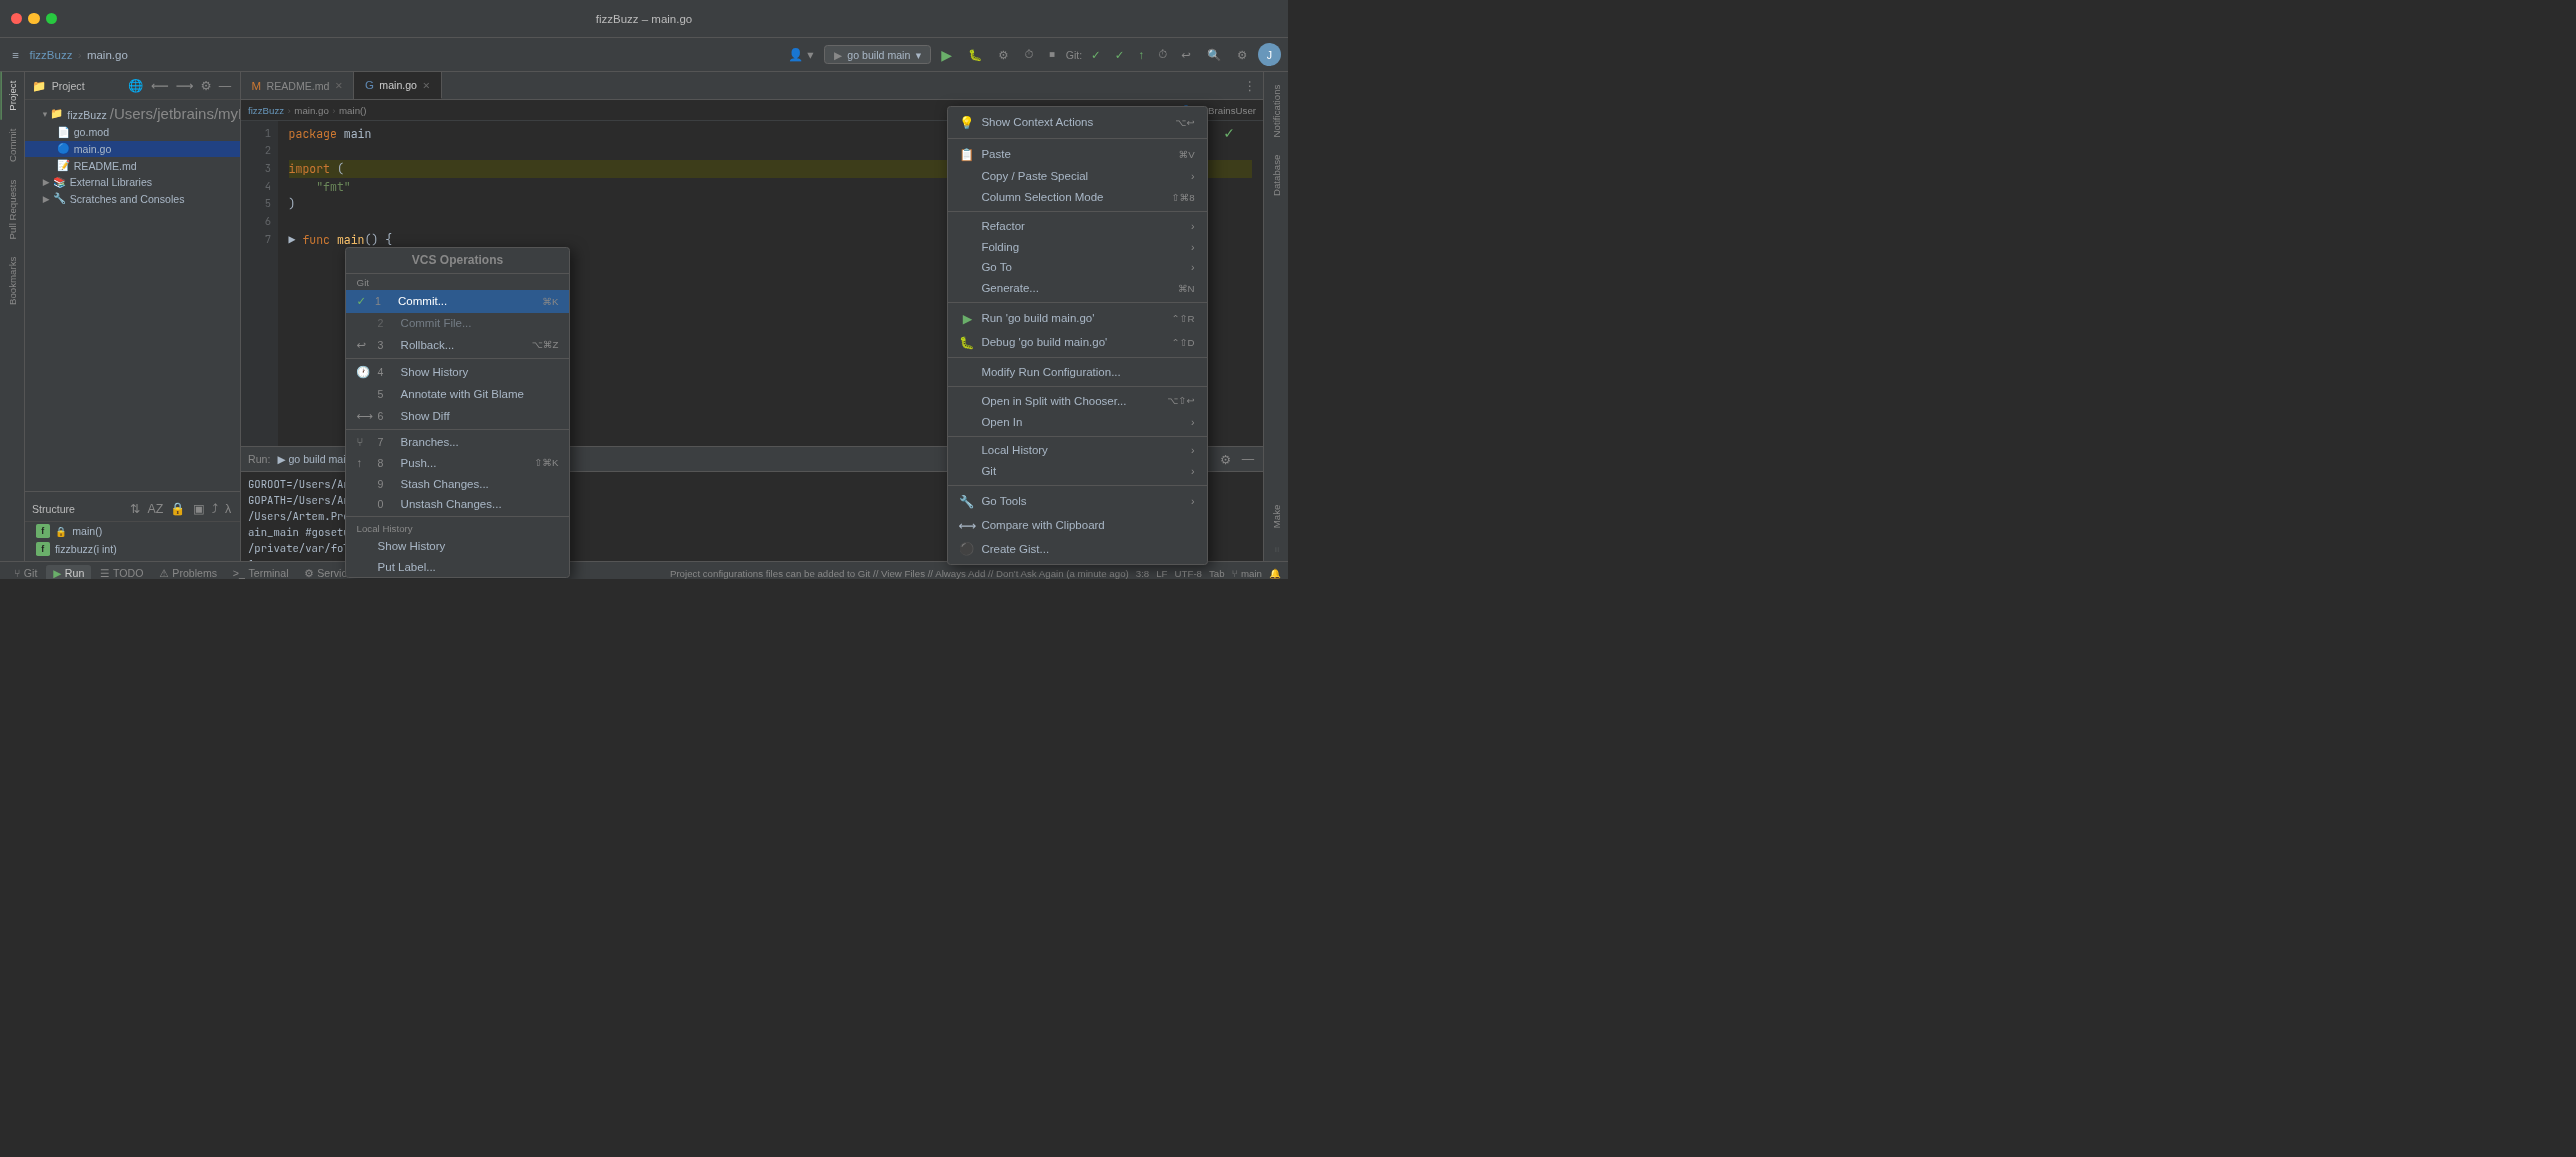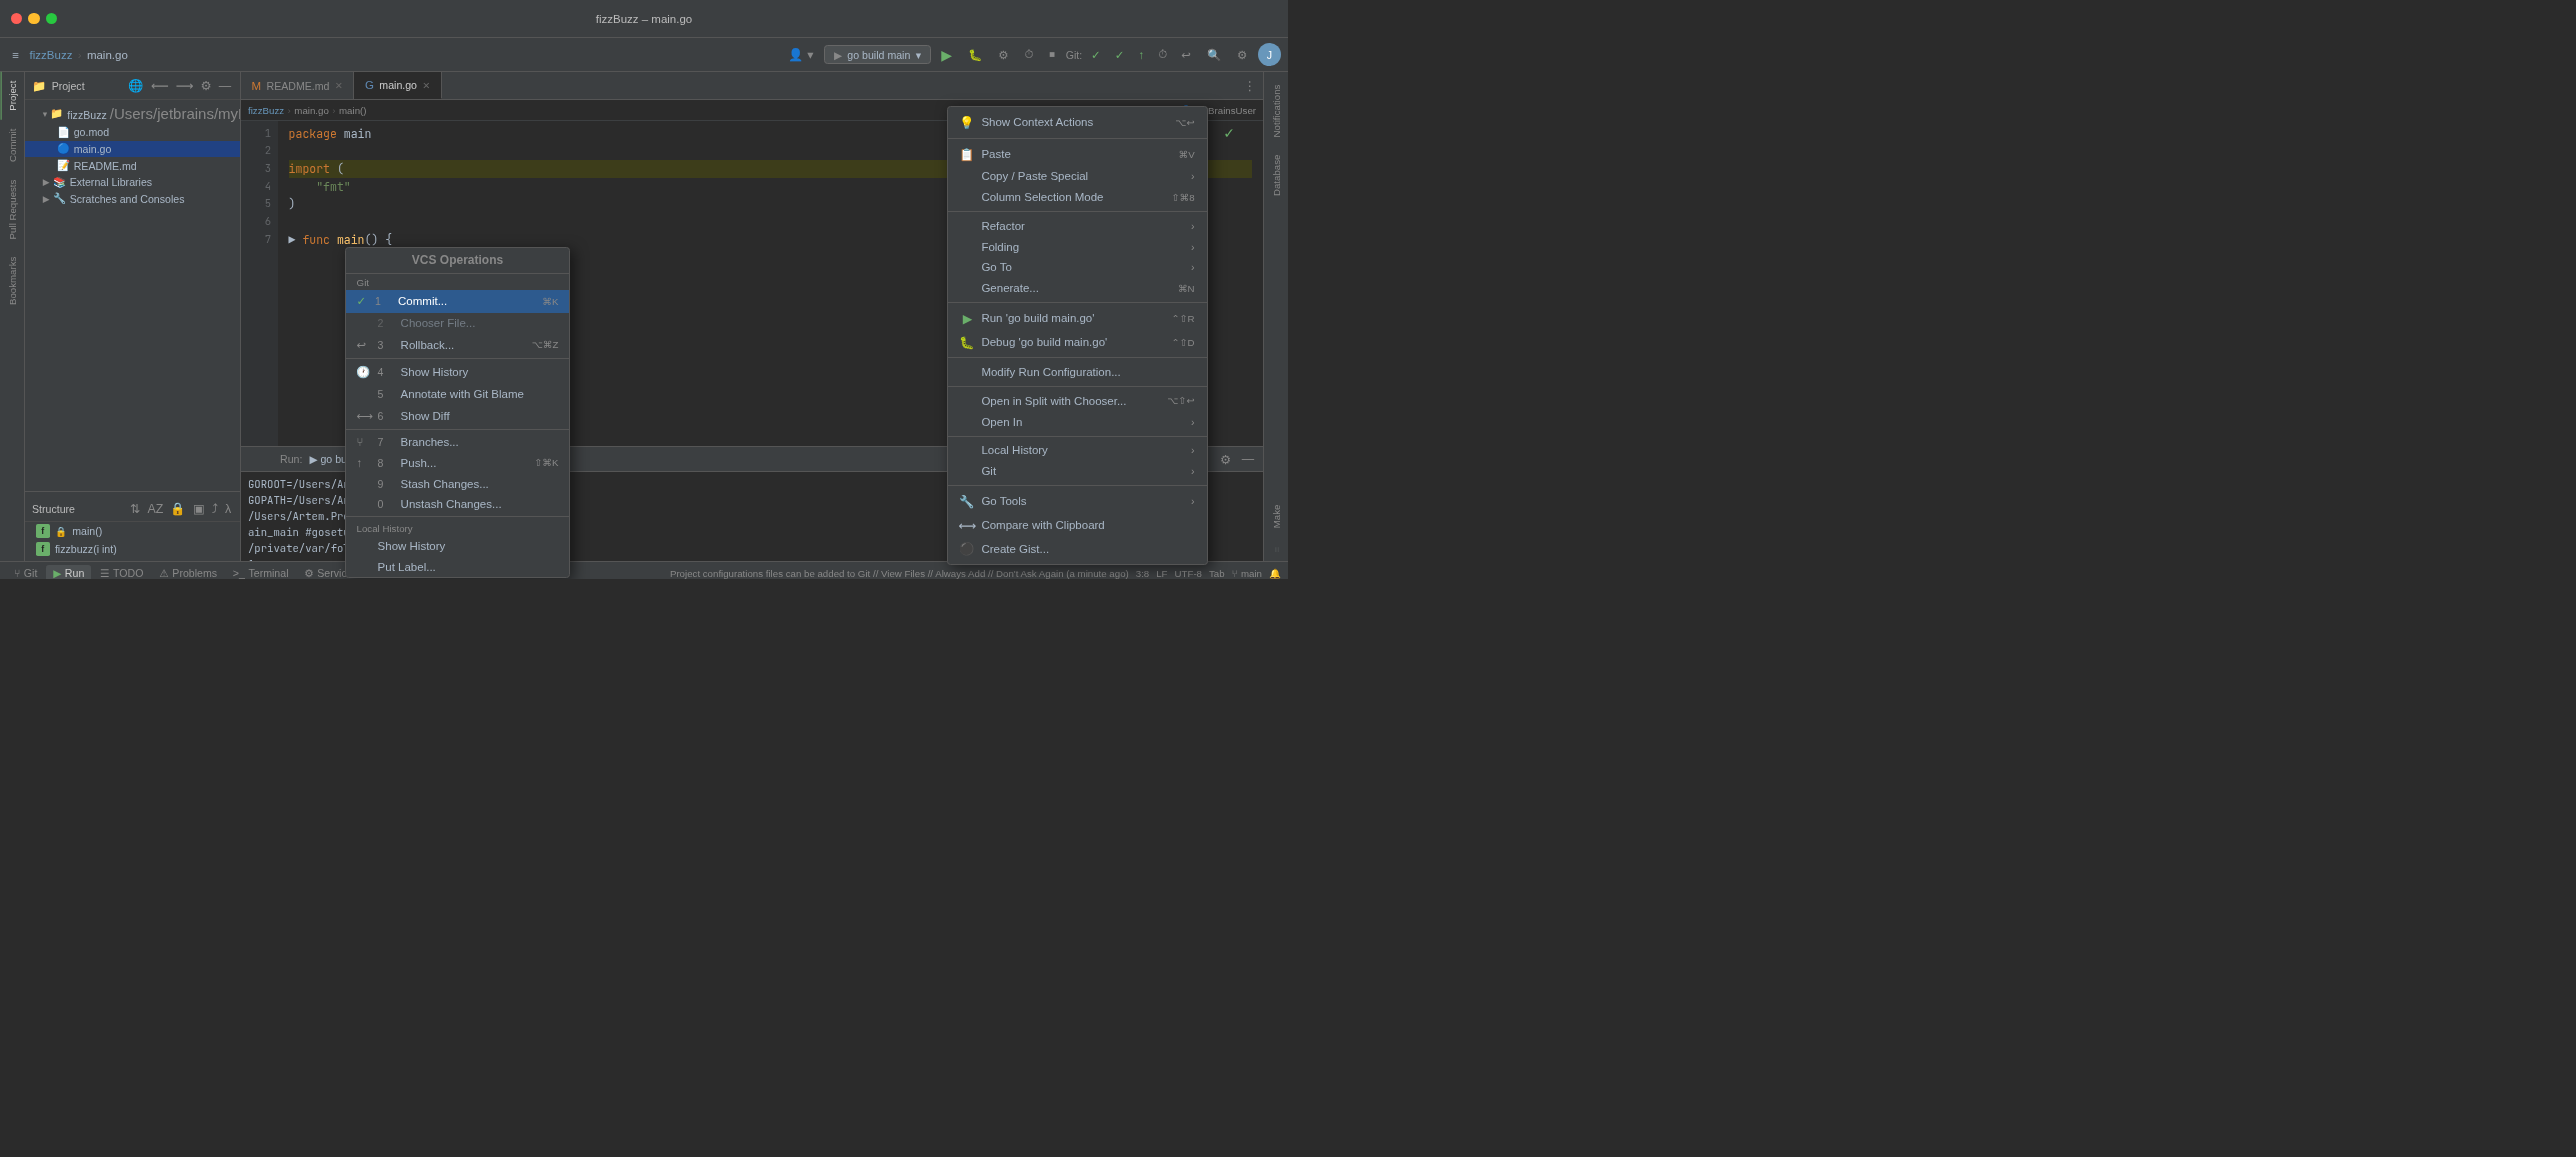--- a/index.html
+++ b/index.html
@@ -592,21 +592,21 @@
         <div class="code-line">
           <span style="color:#a9b7c6;">▶</span>&nbsp;<span class="kw">func</span>&nbsp;<span class="fn">main</span><span style="color:#a9b7c6;">() {</span>
         </div>
       </div>
 
       <div style="position:absolute;right:28px;top:3.5px;color:#6aaf6a;font-size:14px;">✓</div>
     </div>
 
     <div class="run-panel">
       <div class="run-panel-header">
-        <span style="color:#888;margin-left:32px;">Run:</span>
+        <span style="color:#888;">Run:</span>
         <span style="color:#a9b7c6;">▶ go build main ✕</span>
         <span style="flex:1;"></span>
         <button class="icon-btn">⚙</button>
         <button class="icon-btn">—</button>
       </div>
       <div class="run-content">
         <div>GOROOT=/Users/Arte...</div>
         <div>GOPATH=/Users/Arte...</div>
         <div>/Users/Artem.Pron...</div>
         <div>ain_main #gosetup</div>
@@ -674,21 +674,21 @@
 
   <div class="vcs-menu-item active">
     <span class="vcs-check">✓</span>
     <span class="vcs-item-num">1</span>
     <span class="vcs-item-label">Commit...</span>
     <span class="vcs-item-shortcut">⌘K</span>
   </div>
   <div class="vcs-menu-item vcs-item-disabled">
     <span style="width:14px;"></span>
     <span class="vcs-item-num">2</span>
-    <span class="vcs-item-label">Chooser File...</span>
+    <span class="vcs-item-label">Commit File...</span>
   </div>
   <div class="vcs-menu-item">
     <span style="width:14px;color:#888;font-size:11.5px;">↩</span>
     <span class="vcs-item-num">3</span>
     <span class="vcs-item-label">Rollback...</span>
     <span class="vcs-item-shortcut">⌥⌘Z</span>
   </div>
 
   <div class="vcs-divider"></div>
 

